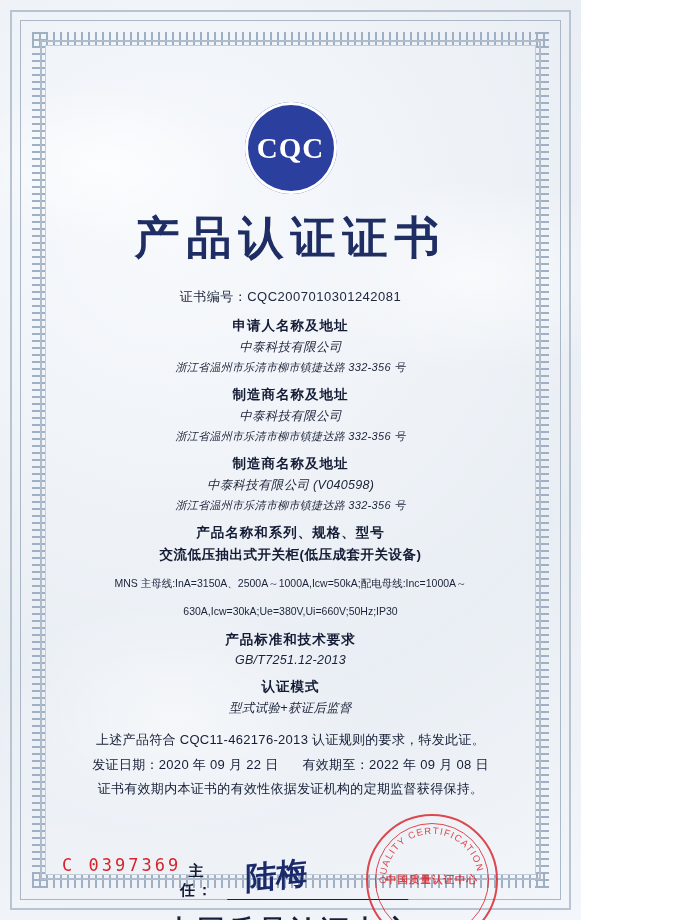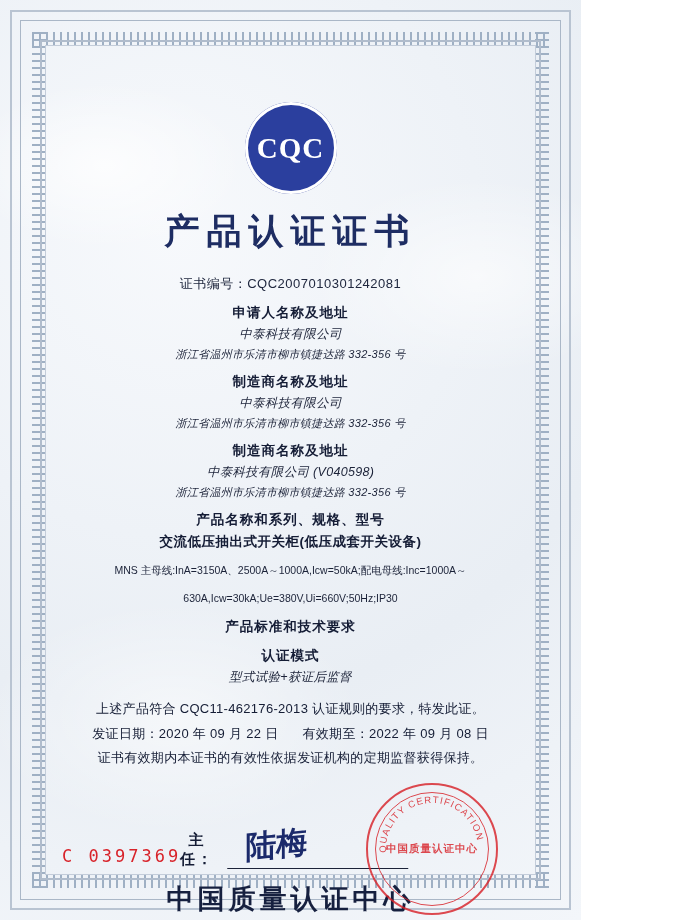--- a/index.html
+++ b/index.html
@@ -53,21 +53,21 @@
     background:#2b3f9e;
     display:flex;align-items:center;justify-content:center;
     box-shadow:0 0 0 3px #ffffff inset;
   }
   .logo-text{
     color:#ffffff;font-size:29px;font-weight:bold;letter-spacing:1px;
     font-family:"Liberation Serif", serif;
   }
   .cert-title{
     margin-top:14px;
-    font-size:35px;
+    font-size:45px;
     letter-spacing:7px;
     font-weight:bold;
     color:#1e2d63;
     font-family:"DejaVu Sans", sans-serif;
   }
   .cert-no{
     margin-top:20px;
     font-size:13px;
     color:#20283f;
     letter-spacing:0.5px;
@@ -133,21 +133,21 @@
     font-weight:bold;
   }
   .seal svg{position:absolute;left:0;top:0;}
   .seal svg text{fill:#d8232a;font-size:9.5px;font-family:"Liberation Sans",sans-serif;letter-spacing:1.2px;}
   .org{
     margin-top:6px;
     font-size:27px;font-weight:bold;color:#16203f;letter-spacing:4px;
     font-family:"DejaVu Sans", sans-serif;
   }
   .serial{
-    position:absolute;left:62px;bottom:54px;
+    position:absolute;left:62px;bottom:45px;
     color:#d8232a;font-size:17px;letter-spacing:3px;
     font-family:"DejaVu Sans Mono", monospace;
   }
   .watermark{
     position:absolute;inset:0;pointer-events:none;
     background:
       radial-gradient(ellipse 200px 120px at 18% 18%, rgba(255,255,255,.75), rgba(255,255,255,0) 70%),
       radial-gradient(ellipse 240px 140px at 82% 30%, rgba(255,255,255,.6), rgba(255,255,255,0) 70%),
       radial-gradient(ellipse 260px 160px at 30% 78%, rgba(255,255,255,.55), rgba(255,255,255,0) 72%);
   }
@@ -197,20 +197,21 @@
 
     <div class="block">
       <div class="lbl">产品名称和系列、规格、型号</div>
       <div class="product-name">交流低压抽出式开关柜(低压成套开关设备)</div>
       <div class="spec">MNS 主母线:InA=3150A、2500A～1000A,Icw=50kA;配电母线:Inc=1000A～</div>
       <div class="spec">630A,Icw=30kA;Ue=380V,Ui=660V;50Hz;IP30</div>
     </div>
 
     <div class="block">
       <div class="lbl">产品标准和技术要求</div>
+      <div class="val">GB/T7251.12-2013</div>
     </div>
 
     <div class="block">
       <div class="lbl">认证模式</div>
       <div class="val">型式试验+获证后监督</div>
     </div>
 
     <div class="statement">上述产品符合 CQC11-462176-2013 认证规则的要求，特发此证。</div>
 
     <div class="dates">

